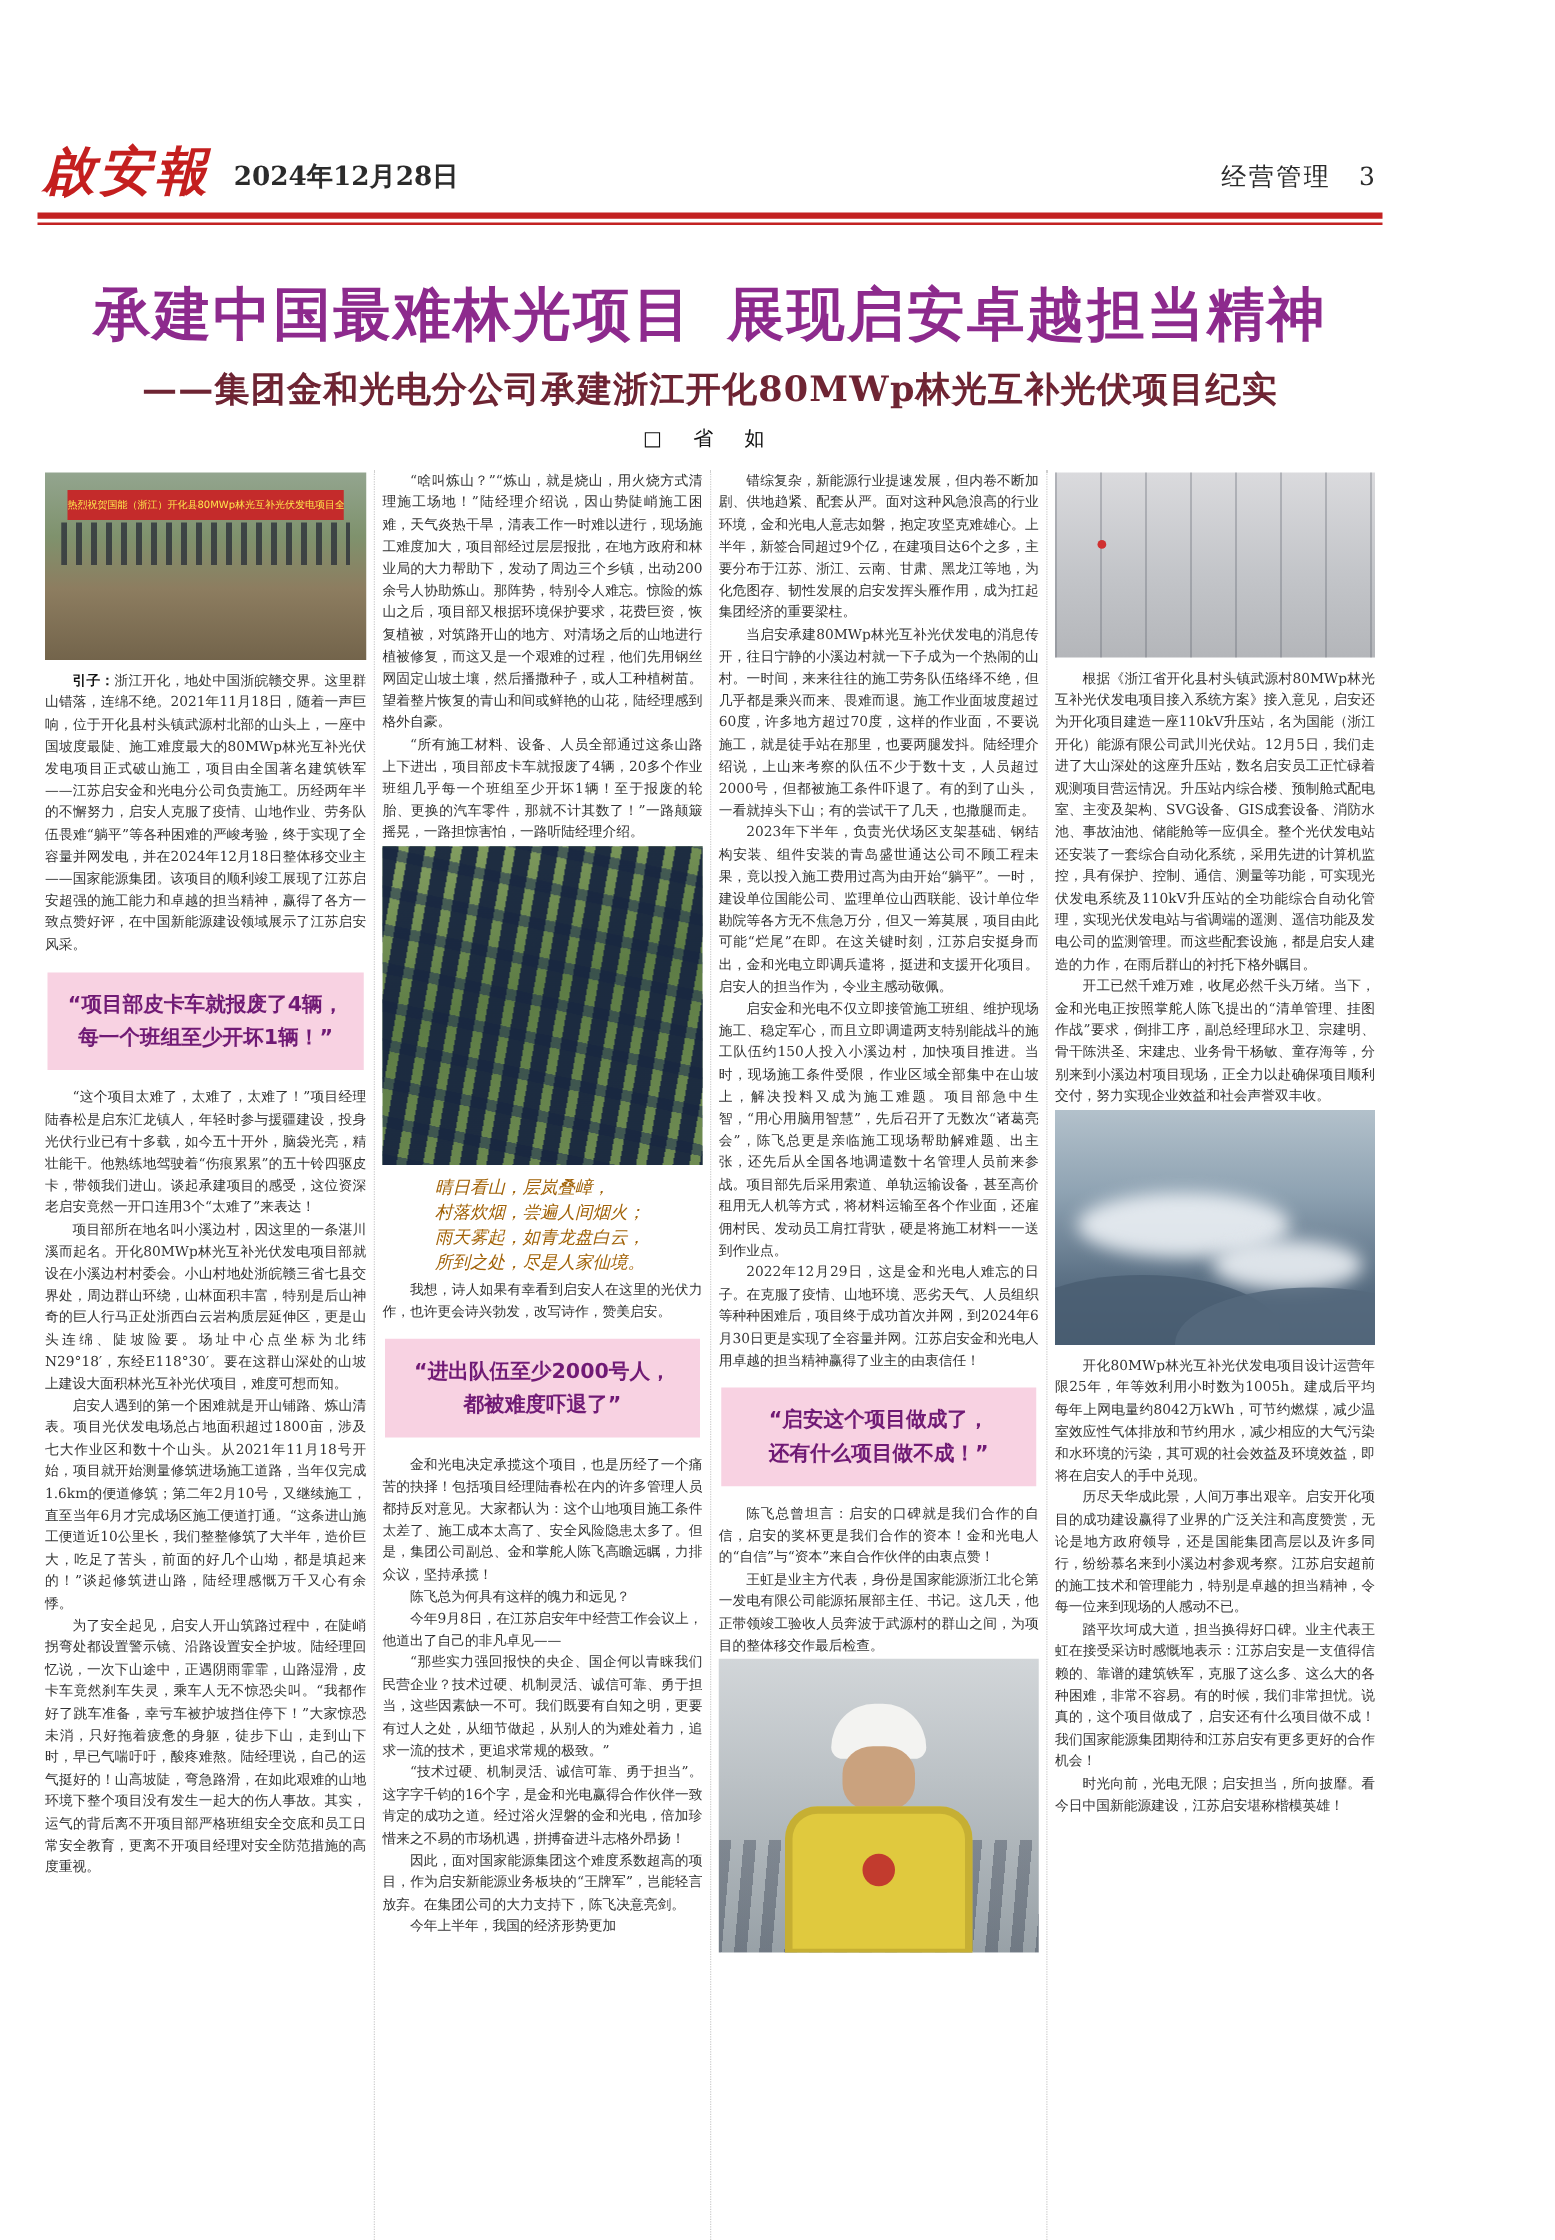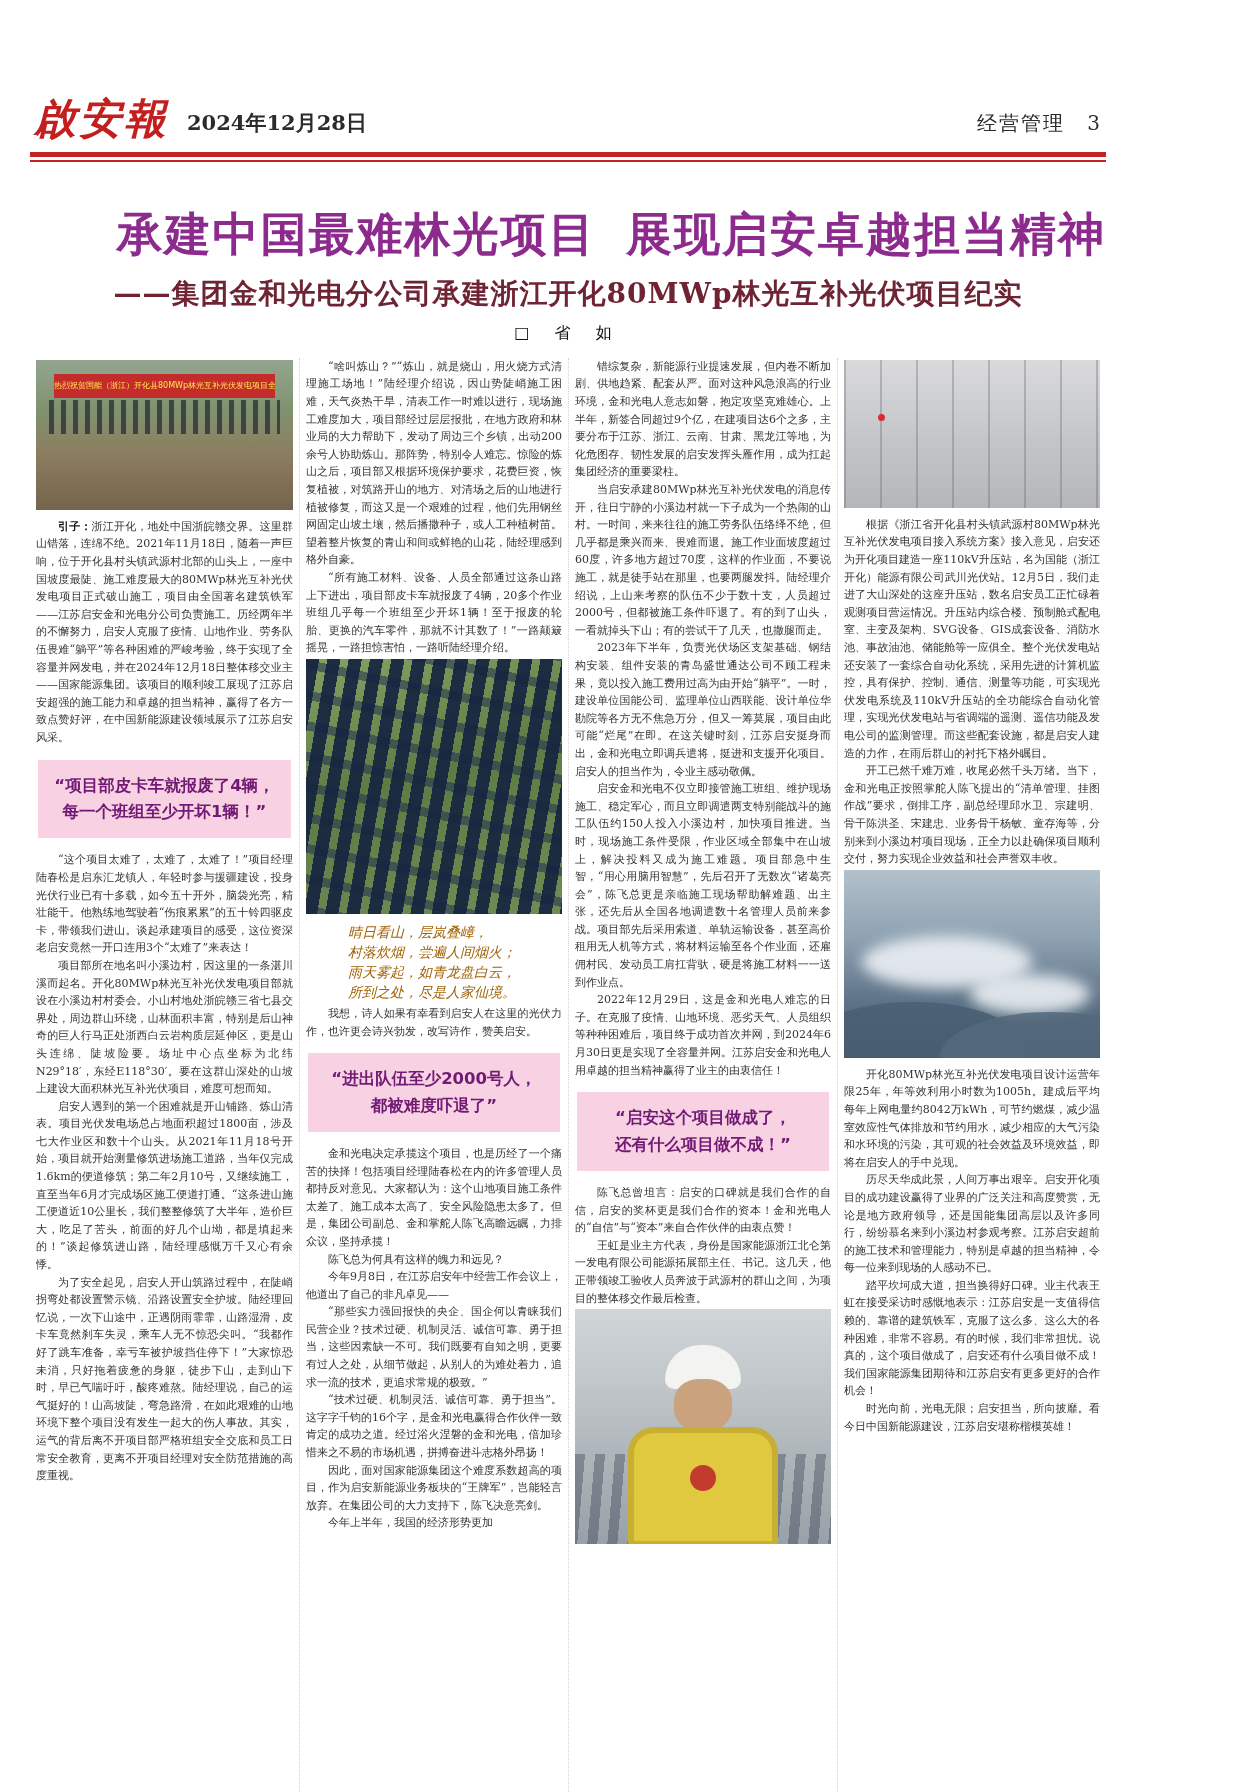--- a/index.html
+++ b/index.html
@@ -1,35 +1,35 @@
 <!DOCTYPE html>
 <html><head>
 <meta charset="utf-8">
 <style>
   * { margin:0; padding:0; box-sizing:border-box; }
   html,body { background:#ffffff; }
   body { width:1244px; height:1792px; overflow:hidden;
          font-family:"DejaVu Serif","Liberation Serif",serif; color:#2b2b2b; }
-  .page { width:1136px; height:1792px; padding:14px 30px 20px 30px; position:relative; }
+  .page { width:1136px; height:1792px; padding:32px 30px 20px 30px; position:relative; }
 
   
   .masthead { display:flex; justify-content:space-between; align-items:flex-end;
               padding:84px 4px 10px 4px; }
   .mast-left { display:flex; align-items:flex-end; }
   .logo { font-size:42px; font-weight:bold; font-style:italic; color:#c41f1f;
           letter-spacing:3px; line-height:1; }
   .date { font-size:21px; font-weight:bold; margin-left:18px; padding-bottom:3px; }
   .mast-right { font-size:20px; padding-bottom:3px; letter-spacing:2px;margin-top:12px; }
   .mast-right .pageno { margin-left:14px; }
   .rule-thick { height:5px; background:#c32222; margin-top:2px; }
   .rule-thin  { height:2px; background:#c32222; margin-top:3px; }
 
   
-  h1.headline { margin-top:46px; text-align:right; font-size:46px; line-height:1.15;
-       color:#8d2a8d; font-weight:900; font-family:Liberation Sans, sans-serif;
+  h1.headline { margin-top:46px; text-align:center; font-size:46px; line-height:1.15;
+       color:#8d2a8d; font-weight:900; font-family:Liberation Serif, serif;
        letter-spacing:2px; white-space:pre; }
   h2.subhead { margin-top:14px; text-align:center; font-size:28px; font-weight:bold;
        color:#6e2433; letter-spacing:1px; }
   .byline { margin-top:10px; text-align:center; font-size:16px; letter-spacing:10px; color:#111; }
 
   
   .cols { display:flex; margin-top:14px; height:1448px; overflow:hidden; }
   .col { width:296px; padding:0 6px; overflow:hidden; }
   .col + .col { border-left:1px dotted #cfcfcf; }
   p.para { font-size:11px; line-height:17.6px; text-align:justify; text-indent:2em; color:#333; }

